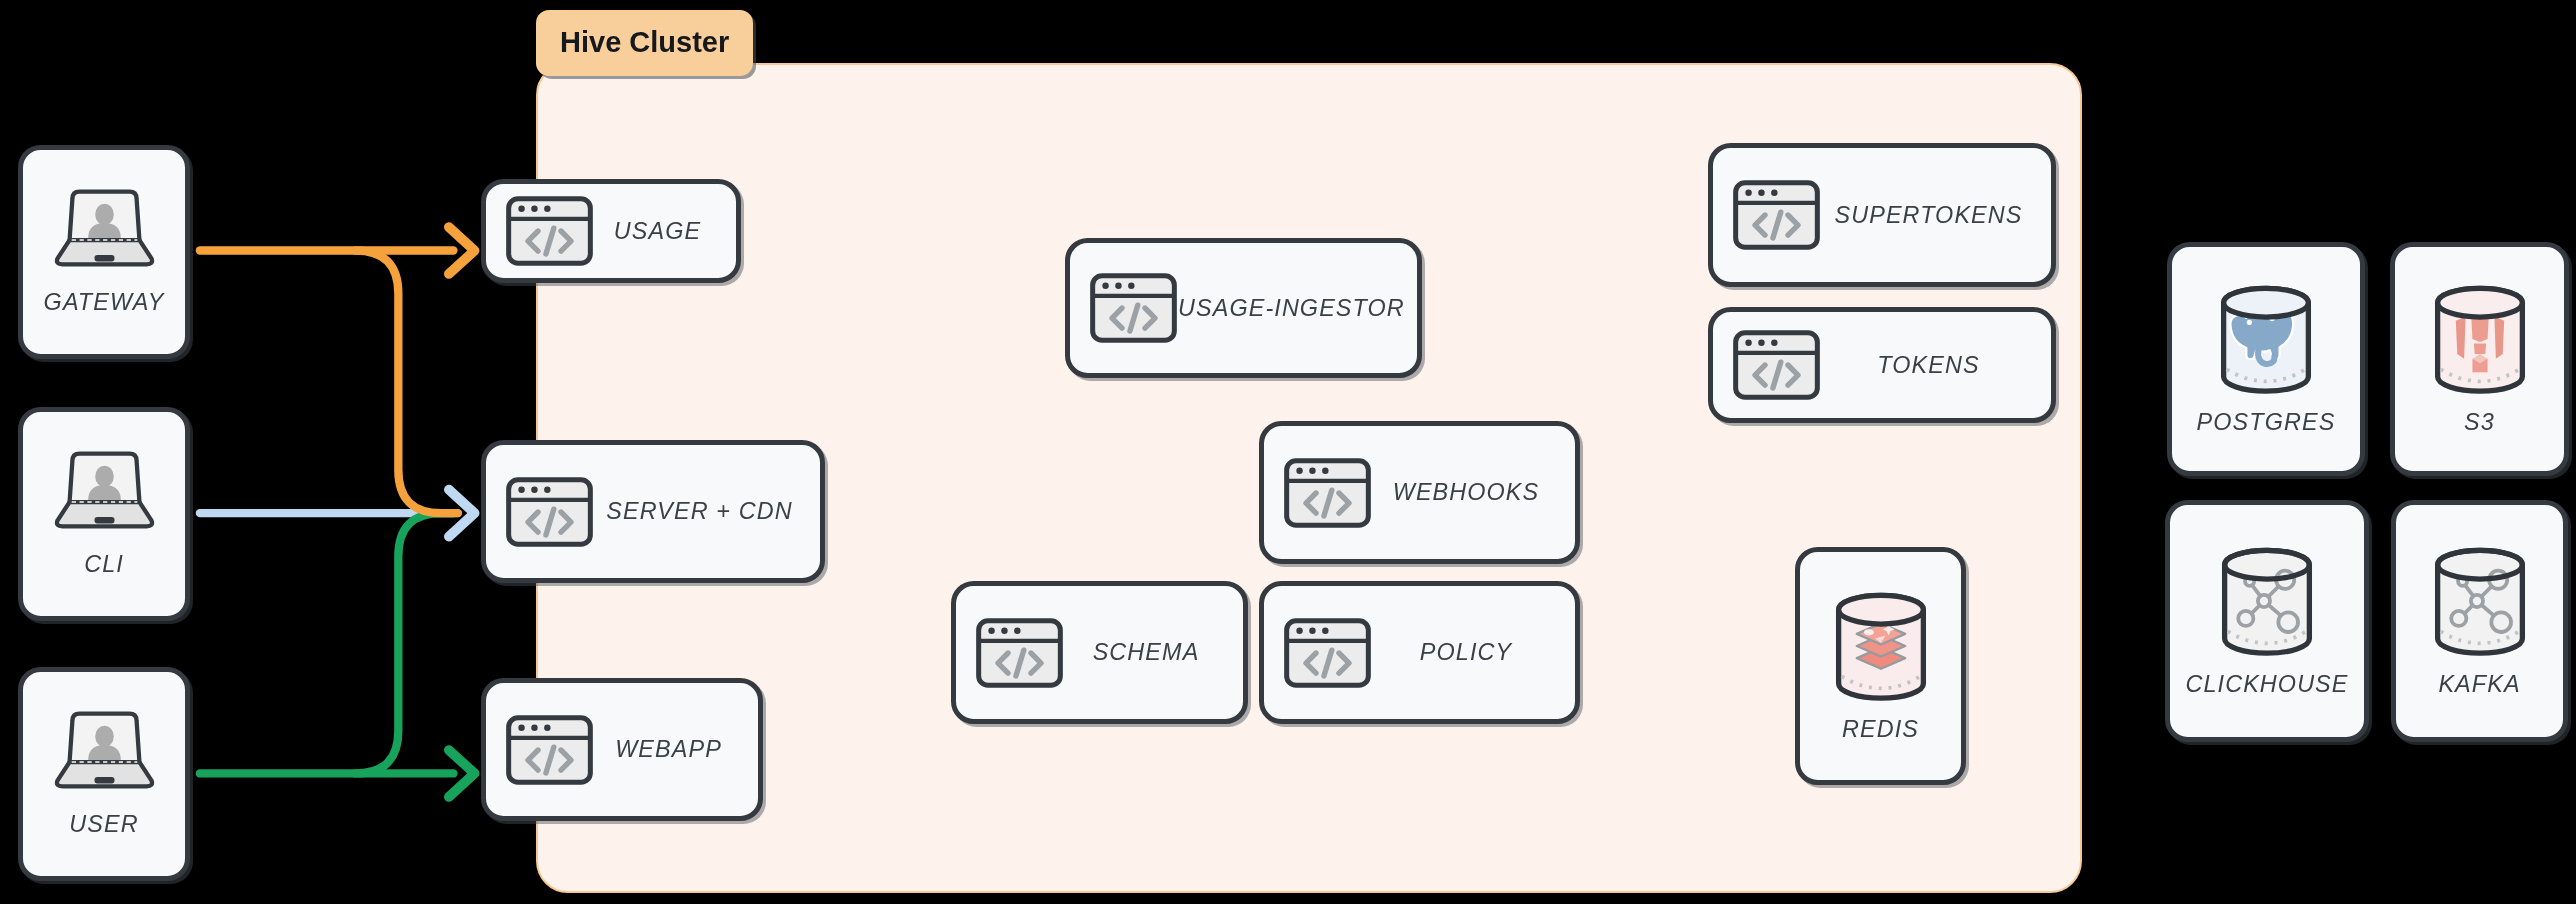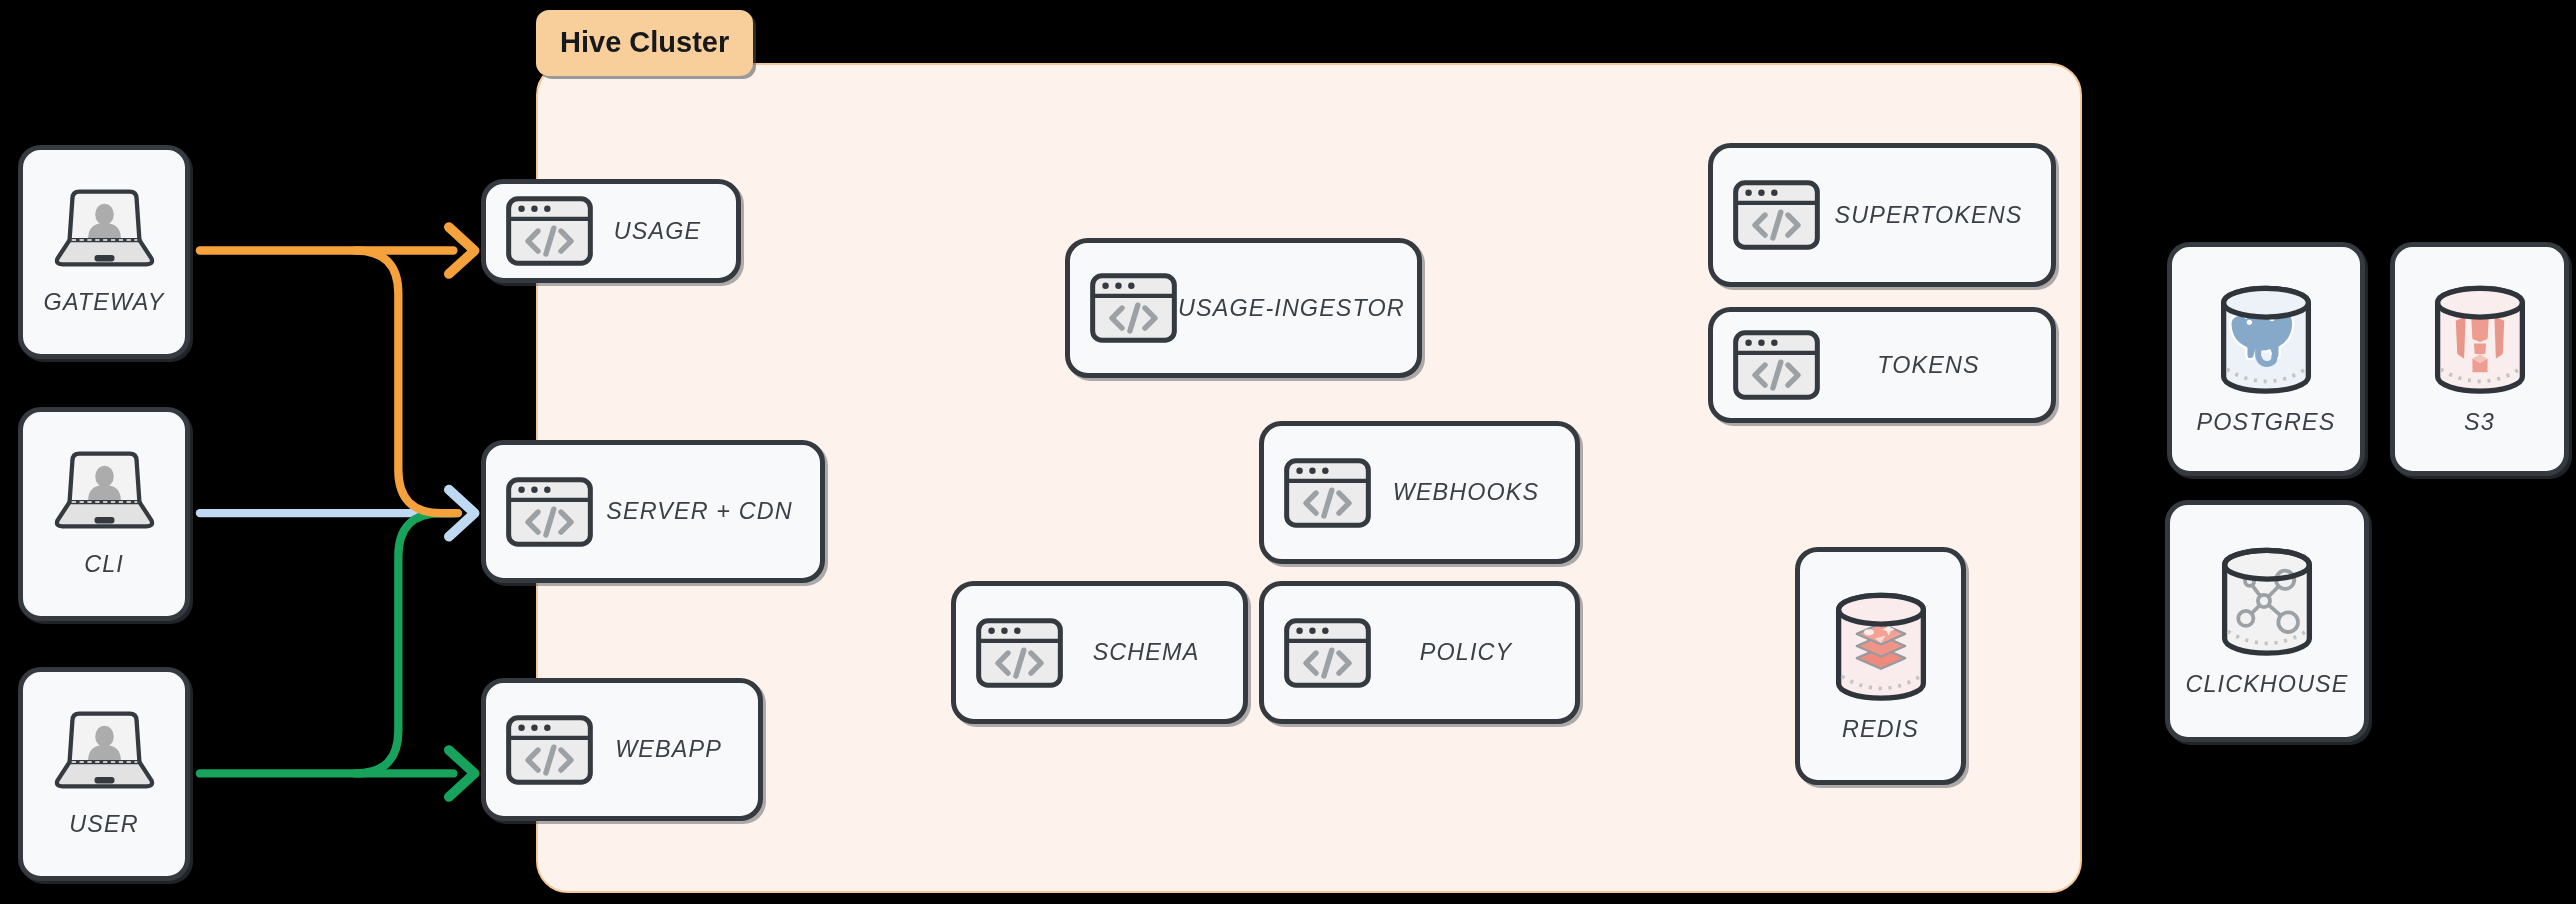--- a/index.html
+++ b/index.html
@@ -270,15 +270,21 @@
         <use href="#sym-db-s3"></use>
       </svg>
     <div class="label">S3</div>
   </div>
   <div class="node db" style="left:2165px;top:500px;width:204px;height:242px">
     <svg class="icon cyl" viewBox="0 0 132 152" width="100" height="115">
         <use href="#sym-db-net"></use>
       </svg>
     <div class="label">CLICKHOUSE</div>
   </div>
+  <div class="node db" style="left:2391px;top:500px;width:177px;height:242px">
+    <svg class="icon cyl" viewBox="0 0 132 152" width="100" height="115">
+        <use href="#sym-db-net"></use>
+      </svg>
+    <div class="label">KAFKA</div>
+  </div>
 
 </div>
 
 
 </body></html>

